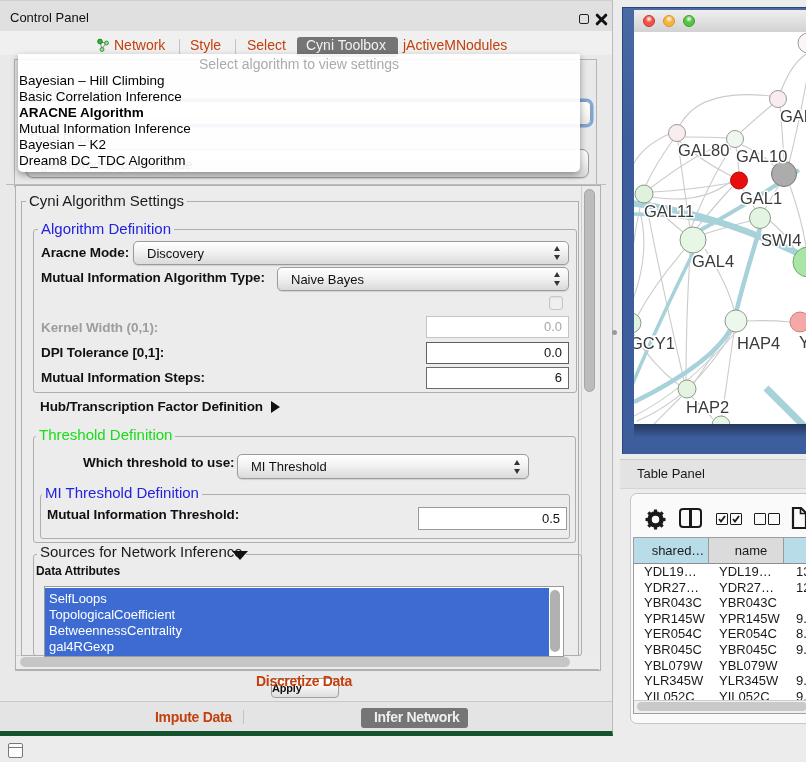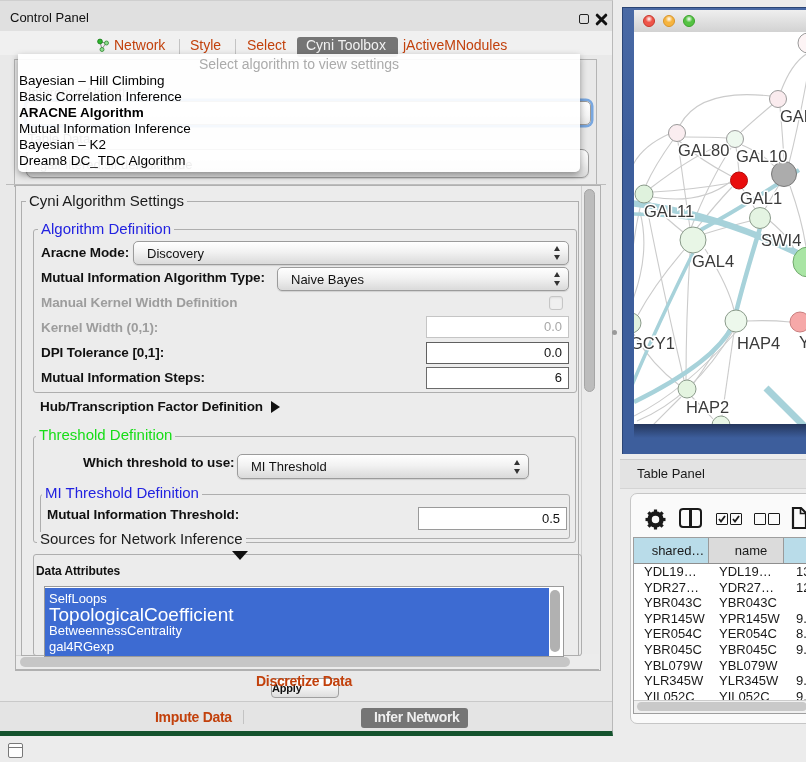--- a/index.html
+++ b/index.html
@@ -60,21 +60,20 @@
 <div class="lb" style="left:41px;top:245px">Aracne Mode:</div>
 <div class="combo" style="left:133px;top:240px;width:434px;height:22px">
       <span class="tx">Discovery</span>
       <span class="arr"></span>
     </div>
 <div class="lb" style="left:41px;top:270px">Mutual Information Algorithm Type:</div>
 <div class="combo" style="left:277px;top:266px;width:290px;height:22px">
       <span class="tx">Naive Bayes</span>
       <span class="arr"></span>
     </div>
-<div class="lb lbd" style="left:41px;top:295px">Manual Kernel Width Definition</div>
 <div class="ab" style="left:549px;top:295px;width:12px;height:12px;background:#f0f0f0;border:1px solid #c6c6c6;border-radius:3px;box-shadow:inset 0 1px 2px rgba(0,0,0,0.08)"></div>
 <div class="lb lbd" style="left:41px;top:320px">Kernel Width (0,1):</div>
 <div class="fld" style="left:426px;top:315px;width:135px;height:20px;border:1px solid #c5c5c5;color:#a8a8a8">0.0</div>
 <div class="lb" style="left:41px;top:345px">DPI Tolerance [0,1]:</div>
 <div class="fld" style="left:426px;top:341px;width:135px;height:20px;border:1.5px solid #606060">0.0</div>
 <div class="lb" style="left:41px;top:370px">Mutual Information Steps:</div>
 <div class="fld" style="left:426px;top:366px;width:135px;height:20px;border:1.5px solid #6b6b6b">6</div>
 <div class="lb" style="left:40px;top:399px;font-size:13.5px">Hub/Transcription Factor Definition</div>
 <div class="ab" style="left:271px;top:400px;width:0;height:0;border-top:6px solid transparent;border-bottom:6px solid transparent;border-left:9px solid #111"></div>
 <div class="grp" style="left:33px;top:435px;width:541px;height:105px"></div>
@@ -82,27 +81,27 @@
 <div class="lb" style="left:83px;top:455px">Which threshold to use:</div>
 <div class="combo" style="left:237px;top:453px;width:290px;height:23px">
       <span class="tx">MI Threshold</span>
       <span class="arr"></span>
     </div>
 <div class="grp" style="left:40px;top:493px;width:528px;height:43px"></div>
 <div class="gt" style="left:42px;top:485px;color:#2222e0">MI Threshold Definition</div>
 <div class="lb" style="left:47px;top:507px">Mutual Information Threshold:</div>
 <div class="fld" style="left:418px;top:506px;width:141px;height:21px;border:1px solid #9a9a9a;line-height:21px">0.5</div>
 <div class="grp" style="left:33px;top:553px;width:547px;height:100px"></div>
-<div class="gt" style="left:37px;top:531px">Sources for Network Inference</div>
+<div class="gt" style="left:37px;top:544px">Sources for Network Inference</div>
 <div class="ab" style="left:232px;top:550px;width:0;height:0;border-left:8.5px solid transparent;border-right:8.5px solid transparent;border-top:9px solid #111"></div>
 <div class="lb" style="left:36px;top:564px;font-size:12px">Data Attributes</div>
 <div class="ab" style="left:44px;top:585px;width:518px;height:69px;background:#fff;border:1px solid #9a9a9a;overflow:hidden">
       <div class="ab" style="left:0;top:1px;width:504px;height:68px;background:#3d6bd2"></div>
       <div class="ab" style="left:4px;top:4px;font-size:13px;color:#fff;line-height:16px">SelfLoops</div>
-      <div class="ab" style="left:4px;top:20px;font-size:19px;color:#fff;line-height:16px">TopologicalCoefficient</div>
+      <div class="ab" style="left:4px;top:20px;font-size:13px;color:#fff;line-height:16px">TopologicalCoefficient</div>
       <div class="ab" style="left:4px;top:36px;font-size:13px;color:#fff;line-height:16px">BetweennessCentrality</div>
       <div class="ab" style="left:4px;top:52px;font-size:13px;color:#fff;line-height:16px">gal4RGexp</div>
       <div class="ab" style="left:505px;top:3px;width:10px;height:62px;background:#b1b1b1;border-radius:5px"></div>
     </div>
 <div class="ab" style="left:15px;top:668px;width:584px;height:1px;background:#b0b0b0"></div>
 <div class="ab" style="left:271px;top:677px;width:66px;height:18px;border:1px solid #9f9f9f;border-radius:4px;background:linear-gradient(#ffffff,#f4f4f4 45%,#dedede);text-align:left;font-size:11px;font-weight:bold;letter-spacing:-0.2px;line-height:18px;color:#111">Apply</div>
 <div class="ab" style="left:0;top:700px;width:612px;height:29px;background:#e4e4e4;border-top:1px solid #c9c9c9"></div>
 <div class="tabtx" style="left:155px;top:709px;font-weight:bold;letter-spacing:-0.3px">Impute Data</div>
 <div class="sep" style="left:243px;top:709px;height:14px"></div>
 <div class="tabtx" style="left:256px;top:673px;font-weight:bold;letter-spacing:-0.3px">Discretize Data</div>

